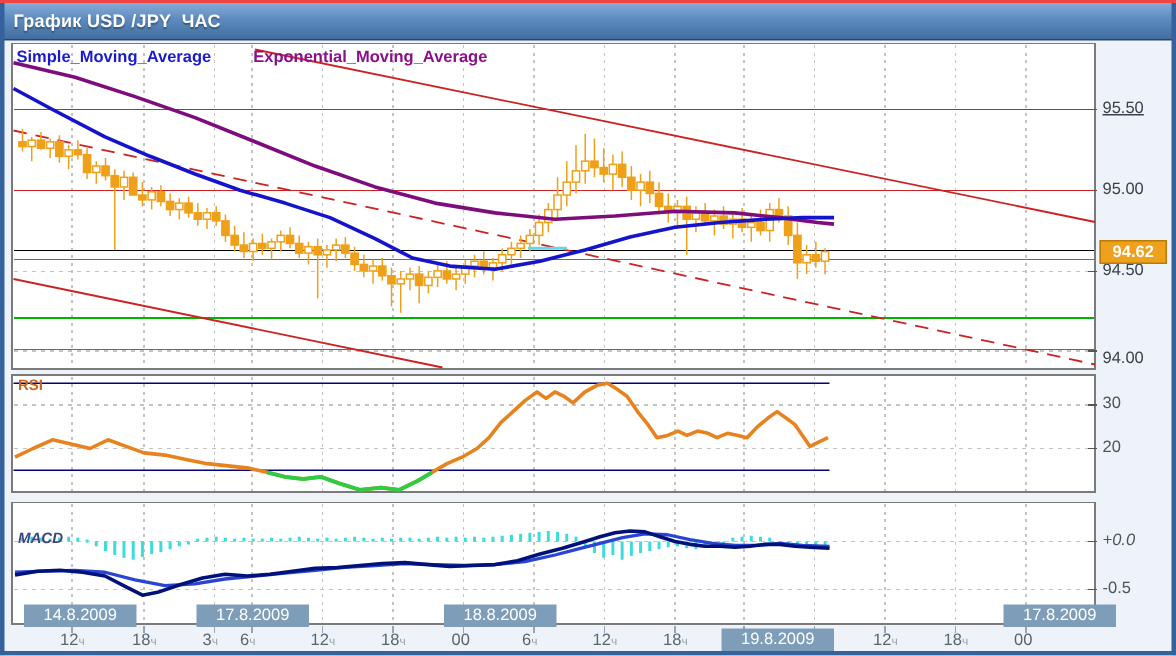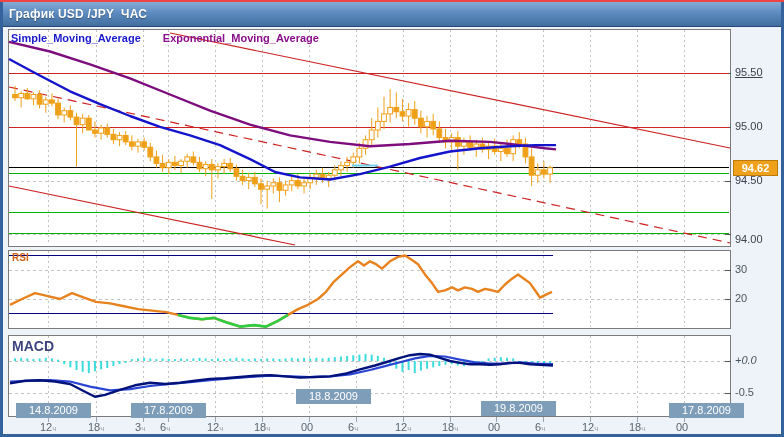--- a/index.html
+++ b/index.html
@@ -19,23 +19,23 @@
     color:#fff;font-size:9px;font-weight:bold;line-height:1;cursor:default;box-sizing:border-box;}
   .wbtn.close{background:linear-gradient(#ef9071,#cf4a28 60%,#aa2f12);}
   .wbtn .g-pause{font-size:6px;letter-spacing:1px;}
   .wbtn .g-max{font-size:8px;}
   
   #chart-svg{position:absolute;left:0;top:0;z-index:5;}
   .lab{position:absolute;z-index:10;white-space:nowrap;}
   .plab{font-size:11px;color:#39424d;}
   .ilab{font-size:11px;color:#4a5560;}
   #legend{position:absolute;left:11px;top:30px;z-index:12;font-size:11px;font-weight:bold;}
-  #legend .sma{color:#1a1acc;} #legend .ema{color:#8a0f8a;margin-left:6px;padding-left:16px;}
+  #legend .sma{color:#1a1acc;} #legend .ema{color:#8a0f8a;margin-left:12px;padding-left:16px;}
   #rsi-label{position:absolute;left:12px;top:250px;z-index:12;font-size:10px;font-weight:bold;color:#cf6414;}
-  #macd-label{position:absolute;left:12px;top:336px;z-index:12;font-size:14px;font-weight:bold;color:#3d4480;}
+  #macd-label{position:absolute;left:12px;top:352px;z-index:12;font-size:10px;font-weight:bold;color:#3d4480;font-style:italic;}
   #price-tag{position:absolute;left:733px;z-index:12;width:43px;height:14px;background:#f0a11c;
     border:1px solid #b97a06;color:#fff;font-size:11px;font-weight:bold;text-align:center;line-height:14px;}
   .hourlab{font-size:11px;color:#5a6570;text-align:right;} .hourlab .ch{font-size:8px;color:#9aa3ad;}
   .datebox{background:#7e9db9;color:#ffffff;font-size:11px;padding:0 13px;height:15px;line-height:15px;z-index:11;}
 </style>
 </head>
 <body>
 
 <div id="win">
   <div id="titlebar">
@@ -450,19 +450,19 @@
       <div class="lab hourlab" style="left: 348px; top: 419px;"><span>6</span><span class="ch">ч</span></div>
       <div class="lab hourlab" style="left: 395px; top: 419px;"><span>12</span><span class="ch">ч</span></div>
       <div class="lab hourlab" style="left: 442px; top: 419px;"><span>18</span><span class="ch">ч</span></div>
       <div class="lab hourlab" style="left: 488px; top: 419px;"><span>00</span></div>
       <div class="lab hourlab" style="left: 535px; top: 419px;"><span>6</span><span class="ch">ч</span></div>
       <div class="lab hourlab" style="left: 582px; top: 419px;"><span>12</span><span class="ch">ч</span></div>
       <div class="lab hourlab" style="left: 629px; top: 419px;"><span>18</span><span class="ch">ч</span></div>
       <div class="lab hourlab" style="left: 676px; top: 419px;"><span>00</span></div>
       <div class="lab datebox" style="left: 16px; top: 401px;">14.8.2009</div>
       <div class="lab datebox" style="left: 131px; top: 401px;">17.8.2009</div>
-      <div class="lab datebox" style="left: 296px; top: 387px;">18.8.2009</div>
-      <div class="lab datebox" style="left: 481px; top: 399px;">19.8.2009</div>
+      <div class="lab datebox" style="left: 296px; top: 401px;">18.8.2009</div>
+      <div class="lab datebox" style="left: 481px; top: 417px;">19.8.2009</div>
       <div class="lab datebox" style="left: 669px; top: 401px;">17.8.2009</div>
     </div>
 
   <div id="frame"></div>
 </div>
 
 </body></html>

